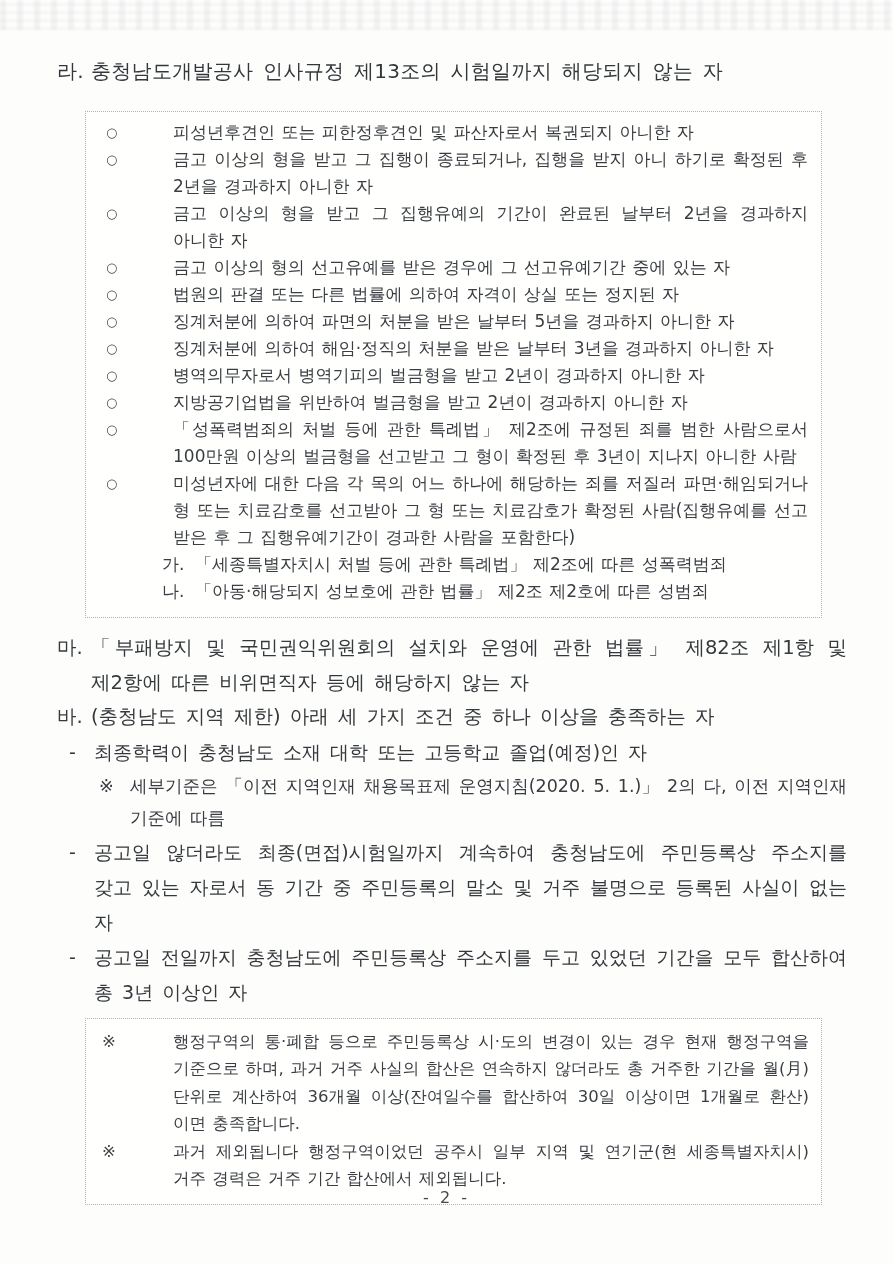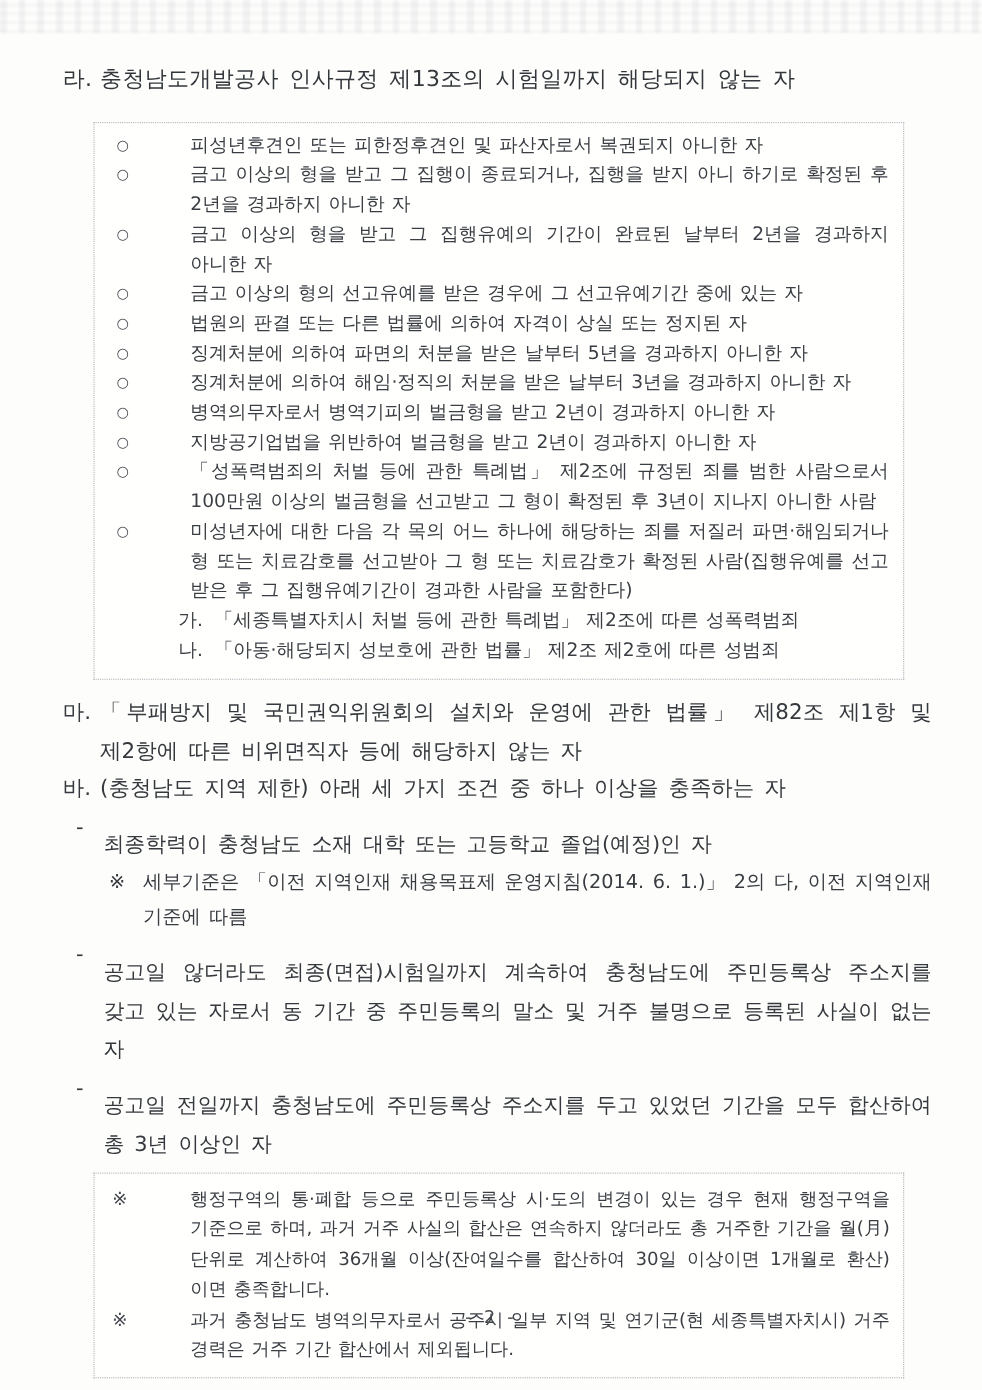--- a/index.html
+++ b/index.html
@@ -38,21 +38,21 @@
   .sub { display: flex; padding-left: 63px; word-spacing: 1px; }
   .sub .mk { flex: 0 0 33px; }
   .sub .tx { flex: 1; }
 
   .sections { margin-top: 13px; }
   .sec { display: flex; font-size: 19.5px; line-height: 34.5px; word-spacing: 3px; color: #35393d; }
   .sec .mk { flex: 0 0 34px; }
   .sec .tx { flex: 1; text-align: justify; word-break: keep-all; }
   .dash { display: flex; font-size: 19px; line-height: 35px; padding-left: 12px; word-spacing: 3px; color: #35393d; }
   .dash .mk { flex: 0 0 25px; }
-  .dash .tx { flex: 1; text-align: justify; word-break: keep-all; margin-top: 16px; }
+  .dash .tx { flex: 1; text-align: justify; word-break: keep-all; }
   .note { display: flex; font-size: 17.5px; line-height: 32.5px; padding-left: 42px; word-spacing: 2px; color: #383c41; }
   .note .mk { flex: 0 0 31px; }
   .note .tx { flex: 1; text-align: justify; word-break: keep-all; }
 
   .box2 { margin-top: 8px; padding: 9px 12px 11px 12px; font-size: 16.5px; line-height: 27.5px; }
   .box2 .li .mk { flex: 0 0 30px; padding-left: 4px; font-size: 16.5px; }
 
   .page-footer {
     position: absolute; top: 1188px; left: 0; width: 893px;
     text-align: center; font-size: 16px; letter-spacing: 3px; color: #44484c;
@@ -136,40 +136,40 @@
       <span class="tx">(충청남도 지역 제한) 아래 세 가지 조건 중 하나 이상을 충족하는 자</span>
     </div>
 
     <div class="dash">
       <span class="mk">-</span>
       <span class="tx">최종학력이 충청남도 소재 대학 또는 고등학교 졸업(예정)인 자</span>
     </div>
 
     <div class="note">
       <span class="mk">※</span>
-      <span class="tx">세부기준은 「이전 지역인재 채용목표제 운영지침(2014. 6. 1.)」 2의 다, 이전 지역인재 기준에 따름</span>
+      <span class="tx">세부기준은 「이전 지역인재 채용목표제 운영지침(2020. 5. 1.)」 2의 다, 이전 지역인재 기준에 따름</span>
     </div>
 
     <div class="dash">
       <span class="mk">-</span>
       <span class="tx">공고일 않더라도 최종(면접)시험일까지 계속하여 충청남도에 주민등록상 주소지를 갖고 있는 자로서 동 기간 중 주민등록의 말소 및 거주 불명으로 등록된 사실이 없는 자</span>
     </div>
 
     <div class="dash">
       <span class="mk">-</span>
       <span class="tx">공고일 전일까지 충청남도에 주민등록상 주소지를 두고 있었던 기간을 모두 합산하여 총 3년 이상인 자</span>
     </div>
   </div>
 
   <div class="box box2">
     <div class="li">
       <span class="mk">※</span>
       <span class="tx">행정구역의 통·폐합 등으로 주민등록상 시·도의 변경이 있는 경우 현재 행정구역을 기준으로 하며, 과거 거주 사실의 합산은 연속하지 않더라도 총 거주한 기간을 월(月) 단위로 계산하여 36개월 이상(잔여일수를 합산하여 30일 이상이면 1개월로 환산)이면 충족합니다.</span>
     </div>
     <div class="li">
       <span class="mk">※</span>
-      <span class="tx">과거 충청남도 병역의무자로서 공주시 일부 지역 및 연기군(현 세종특별자치시) 거주 경력은 거주 기간 합산에서 제외됩니다.</span>
+      <span class="tx">과거 제외됩니다 행정구역이었던 공주시 일부 지역 및 연기군(현 세종특별자치시) 거주 경력은 거주 기간 합산에서 제외됩니다.</span>
     </div>
   </div>
 
 </div>
 
 <div class="page-footer">- 2 -</div>
 
 </body></html>

